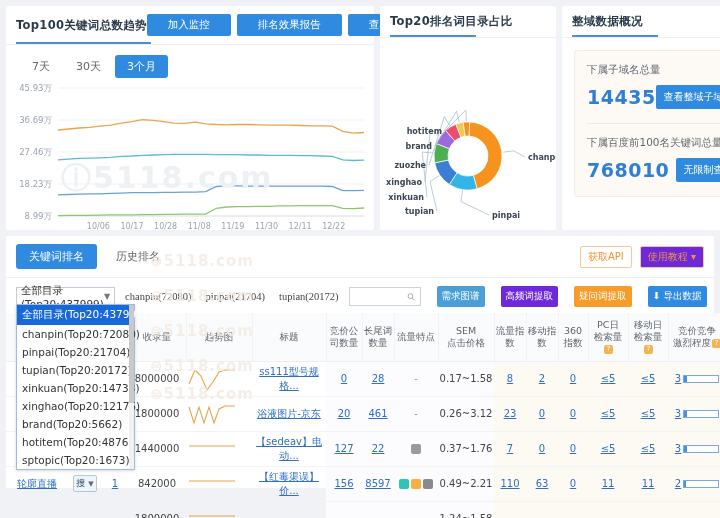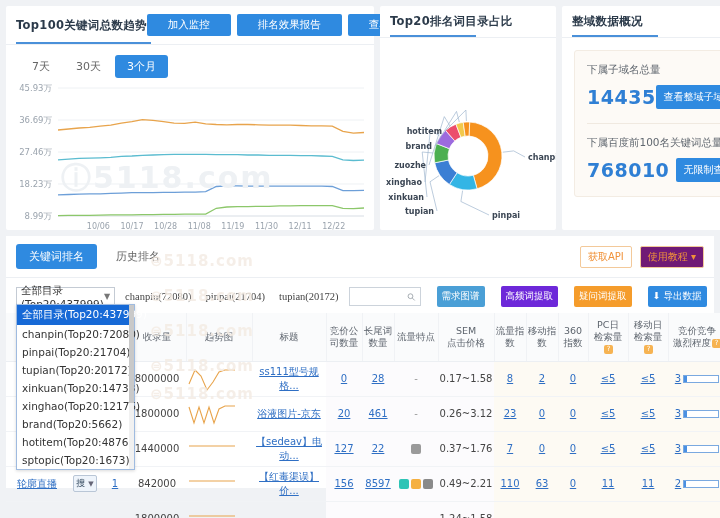--- a/index.html
+++ b/index.html
@@ -65,21 +65,21 @@
   .tab {
     font-size:11px; padding:5px 13px; border-radius:3px; cursor:pointer; color:#666;
     white-space:nowrap;
   }
   .tab.active { background:#2f8ae0; color:#fff; }
   .api-btns { margin-left:auto; display:flex; gap:8px; padding-right:10px; }
   .btn-ghost {
     background:#fff; border:1px solid #f3c99a; color:#f0923a; border-radius:2px;
     font-size:10px; padding:3px 7px; cursor:pointer; font-family:inherit; white-space:nowrap;
   }
-  .btn-ghost.filled { background:#701a75;text-align:center; }
+  .btn-ghost.filled { background:#6d28d9;text-align:center; }
   .tabs-rule { height:1px; background:#eceff3; margin-top:8px; }
 
   .filterbar { display:flex; align-items:center; padding:8px 10px 6px 10px; gap:10px; position:relative; }
   .select-box {
     width:120px; height:20px; border:1px solid #c4cbd4; background:#fff;
     font-size:10.5px; color:#333; display:flex; align-items:center;
     padding:0 4px; cursor:pointer; position:relative;
   }
   .select-box .caret { margin-left:auto; color:#777; font-size:8px; }
   .cat-links { display:flex; gap:14px;font-family:Liberation Serif, serif; }

